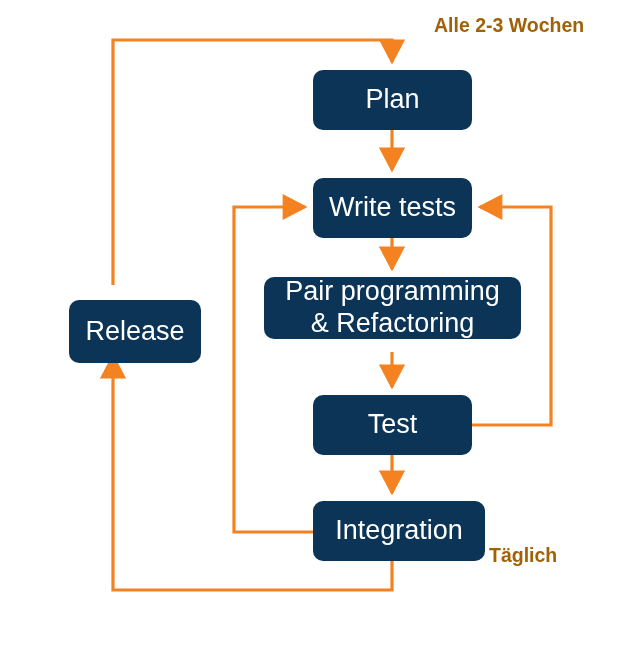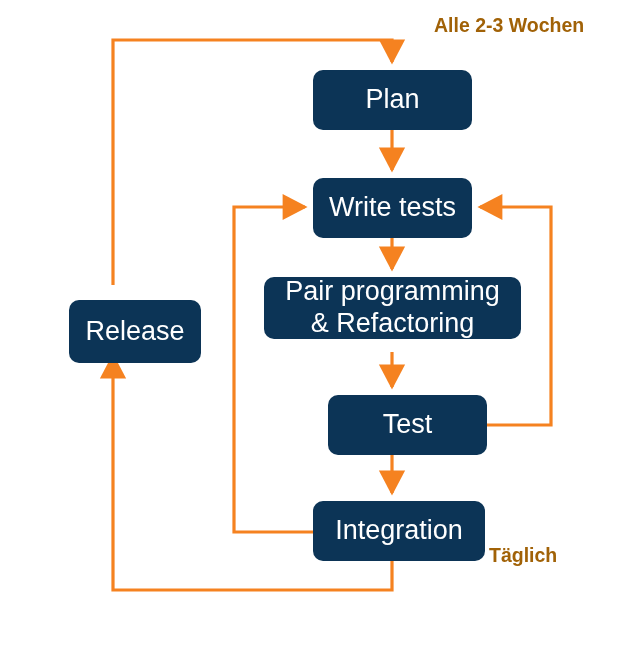--- a/index.html
+++ b/index.html
@@ -45,21 +45,21 @@
     font-family: "Liberation Sans", sans-serif;
     white-space: nowrap;
     z-index: 4;
     font-weight: bold;
   }
 
   
   #node-plan        { left: 313px; top:  70px; width: 159px; height: 60px; }
   #node-write-tests { left: 313px; top: 178px; width: 159px; height: 60px; }
   #node-pair        { left: 264px; top: 277px; width: 257px; height: 62px; }
-  #node-test        { left: 313px; top: 395px; width: 159px; height: 60px; margin-left: 15px; }
+  #node-test        { left: 313px; top: 395px; width: 159px; height: 60px; }
   #node-integration { left: 313px; top: 501px; width: 172px; height: 60px; }
   #node-release     { left:  36px; top: 300px; width: 132px; height: 63px; margin-left: 33px; }
 
   
   #caption-cadence { left: 434px; top:  14px; }
   #caption-daily   { left: 489px; top: 544px; }
   #caption-source  { left: 419px; top: 612px; }
 </style>
 </head>
 <body>

